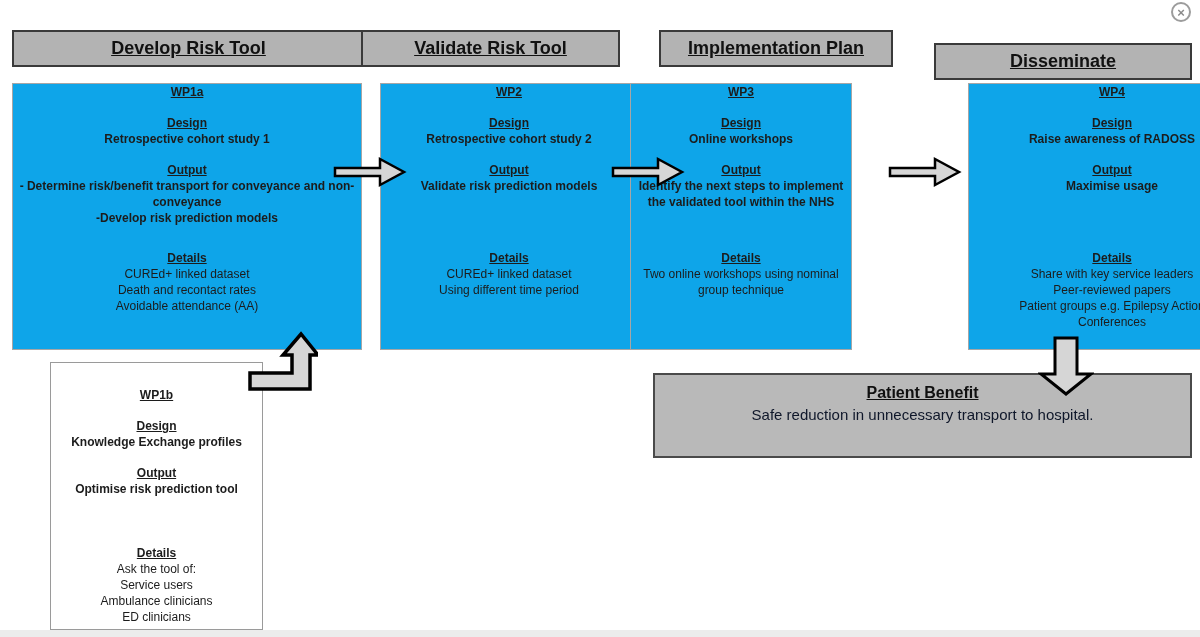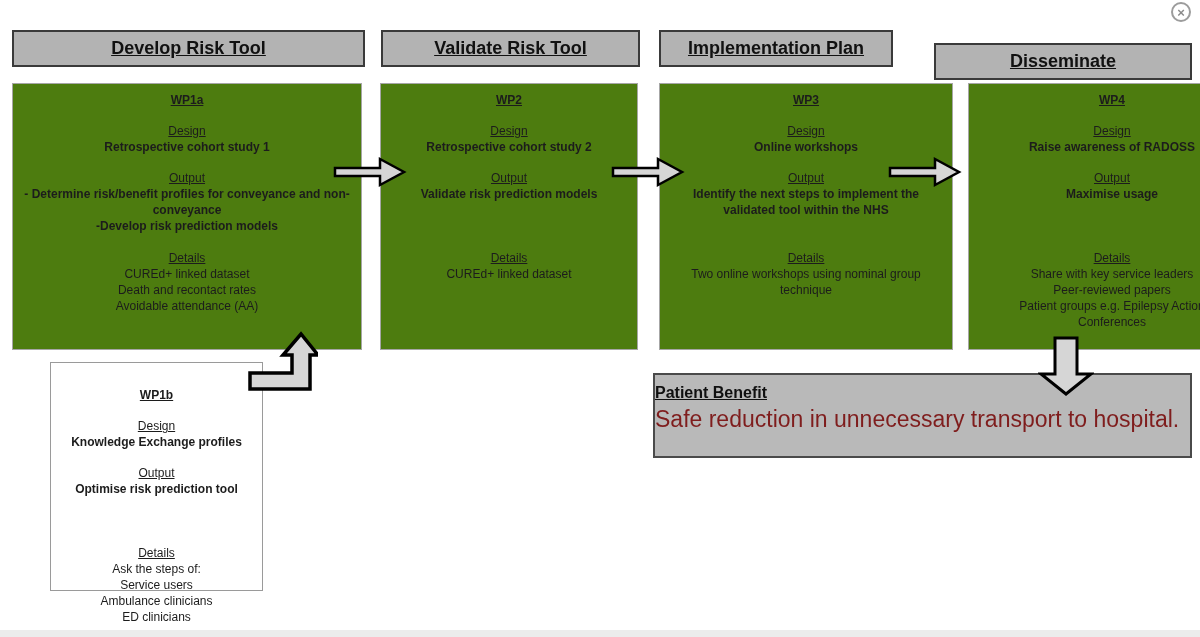--- a/index.html
+++ b/index.html
@@ -18,80 +18,80 @@
 
   .hdr {
     position:absolute; top:30px; height:37px; box-sizing:border-box;
     background:#b3b3b3; border:2px solid #3a3a3a;
     display:flex; align-items:center; justify-content:center;
   }
   .hdr-text { font-weight:bold; font-size:18px; text-decoration:underline; color:#111; }
 
   .wp-box {
     position:absolute; top:83px; height:267px; box-sizing:border-box;
-    background:#4d7c0f; border:1px solid #a6a6a6;
-    text-align:center; padding-top:8px; font-size:12px; line-height:16px;
+    background:#0ea5e9; border:1px solid #a6a6a6;
+    text-align:center; font-size:12px; line-height:16px;
   }
   .wp-label { font-weight:bold; text-decoration:underline; }
   .section { margin-top:15px; padding:0 6px; }
-  .sec-head { font-weight:normal; text-decoration:underline; }
+  .sec-head { font-weight:bold; text-decoration:underline; }
   .bold .line { font-weight:bold; }
   .details { position:absolute; top:166px; left:5px; right:5px; }
 
   .wp1b-box {
-    position:absolute; left:50px; top:362px; width:213px; height:229px; box-sizing:border-box;
+    position:absolute; left:50px; top:362px; width:213px; height:268px; box-sizing:border-box;
     background:#ffffff; border:1px solid #9a9a9a;
     text-align:center; padding-top:24px; font-size:12px; line-height:16px;
   }
   .wp1b-box .details { top:182px; }
 
   .benefit {
     position:absolute; left:653px; top:373px; width:539px; height:85px; box-sizing:border-box;
-    background:#b9b9b9; border:2px solid #4a4a4a; padding-top:9px;
+    background:#b9b9b9; border:2px solid #4a4a4a; text-align:center; padding-top:9px;
   }
   .benefit-title { font-weight:bold; font-size:16px; text-decoration:underline; color:#101010; }
-  .benefit-text { font-size:23px; margin-top:4px; color:#7f1d1d; }
+  .benefit-text { font-size:15px; margin-top:4px; color:#0f172a; }
 
   .arrow { position:absolute; z-index:5; }
   .arrow svg { display:block; }
 </style>
 </head>
 <body>
 
 <div class="canvas">
 
   <div class="close-btn">
     <span>×</span>
   </div>
 
   <div class="hdr" style="left:12px; width:353px;">
     <span class="hdr-text">Develop Risk Tool</span>
   </div>
-  <div class="hdr" style="left:381px; width:259px;">
+  <div class="hdr" style="left:361px; width:259px;">
     <span class="hdr-text">Validate Risk Tool</span>
   </div>
   <div class="hdr" style="left:659px; width:234px;">
     <span class="hdr-text">Implementation Plan</span>
   </div>
   <div class="hdr" style="left:934px; width:258px;margin-top:13px;">
     <span class="hdr-text">Disseminate</span>
   </div>
 
   <div class="wp-box" style="left:12px; width:350px;">
     <div class="wp-label">WP1a</div>
     <div class="section">
       <div class="sec-head">Design</div>
       <div class="bold">
           <div class="line">Retrospective cohort study 1</div>
         </div>
     </div>
     <div class="section">
       <div class="sec-head">Output</div>
       <div class="bold">
-          <div class="line">- Determine risk/benefit profiles for conveyance and non-conveyance</div>
+          <div class="line">- Determine risk/benefit transport for conveyance and non-conveyance</div>
           <div class="line">-Develop risk prediction models</div>
         </div>
     </div>
     <div class="details">
       <div class="sec-head">Details</div>
       <div>
           <div class="line">CUREd+ linked dataset</div>
           <div class="line">Death and recontact rates</div>
           <div class="line">Avoidable attendance (AA)</div>
         </div>
@@ -109,25 +109,26 @@
     <div class="section">
       <div class="sec-head">Output</div>
       <div class="bold">
           <div class="line">Validate risk prediction models</div>
         </div>
     </div>
     <div class="details">
       <div class="sec-head">Details</div>
       <div>
           <div class="line">CUREd+ linked dataset</div>
-        </div>
-    </div>
-  </div>
-
-  <div class="wp-box" style="left:659px; width:294px;">
+          <div class="line">Using different time period</div>
+        </div>
+    </div>
+  </div>
+
+  <div class="wp-box" style="left:630px; width:222px;">
     <div class="wp-label">WP3</div>
     <div class="section">
       <div class="sec-head">Design</div>
       <div class="bold">
           <div class="line">Online workshops</div>
         </div>
     </div>
     <div class="section">
       <div class="sec-head">Output</div>
       <div class="bold">
@@ -177,21 +178,21 @@
     </div>
     <div class="section">
       <div class="sec-head">Output</div>
       <div class="bold">
           <div class="line">Optimise risk prediction tool</div>
         </div>
     </div>
     <div class="details">
       <div class="sec-head">Details</div>
       <div>
-          <div class="line">Ask the steps of:</div>
+          <div class="line">Ask the tool of:</div>
           <div class="line">Service users</div>
           <div class="line">Ambulance clinicians</div>
           <div class="line">ED clinicians</div>
         </div>
     </div>
   </div>
 
   <div class="benefit">
     <div class="benefit-title">Patient Benefit</div>
     <div class="benefit-text">Safe reduction in unnecessary transport to hospital.</div>

